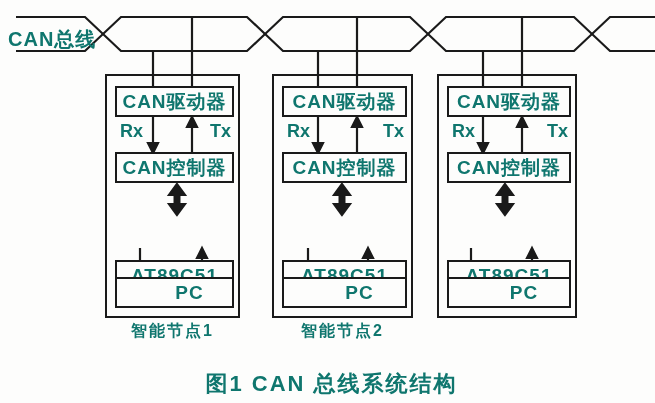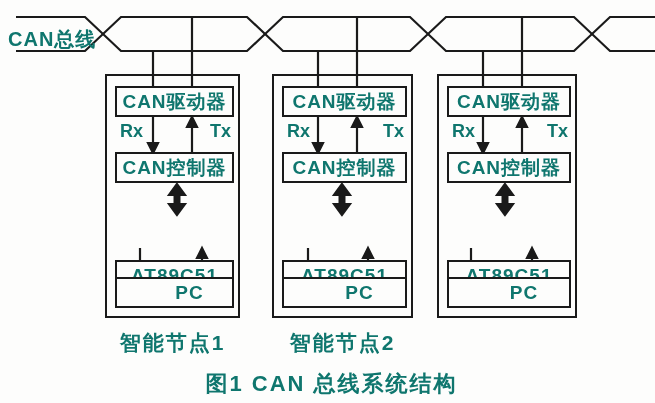--- a/index.html
+++ b/index.html
@@ -59,26 +59,25 @@
     top: 45px;
     font-size: 18px;
     font-weight: 600;
   }
   .rx { left: 13px; }
   .tx { right: 7px; }
   .node-label {
     position: absolute;
     top: 321px;
     height: 24px;
-    font-size: 21px;
+    font-size: 16px;
     font-weight: 600;
     letter-spacing: 2px;
     text-align: center;
     white-space: nowrap;
-    margin-top: 8px;
   }
   .caption {
     position: absolute;
     left: 8px; right: 0;
     top: 369px;
     text-align: center;
     font-size: 22px;
     font-weight: 700;
     letter-spacing: 2px;
     white-space: nowrap;

